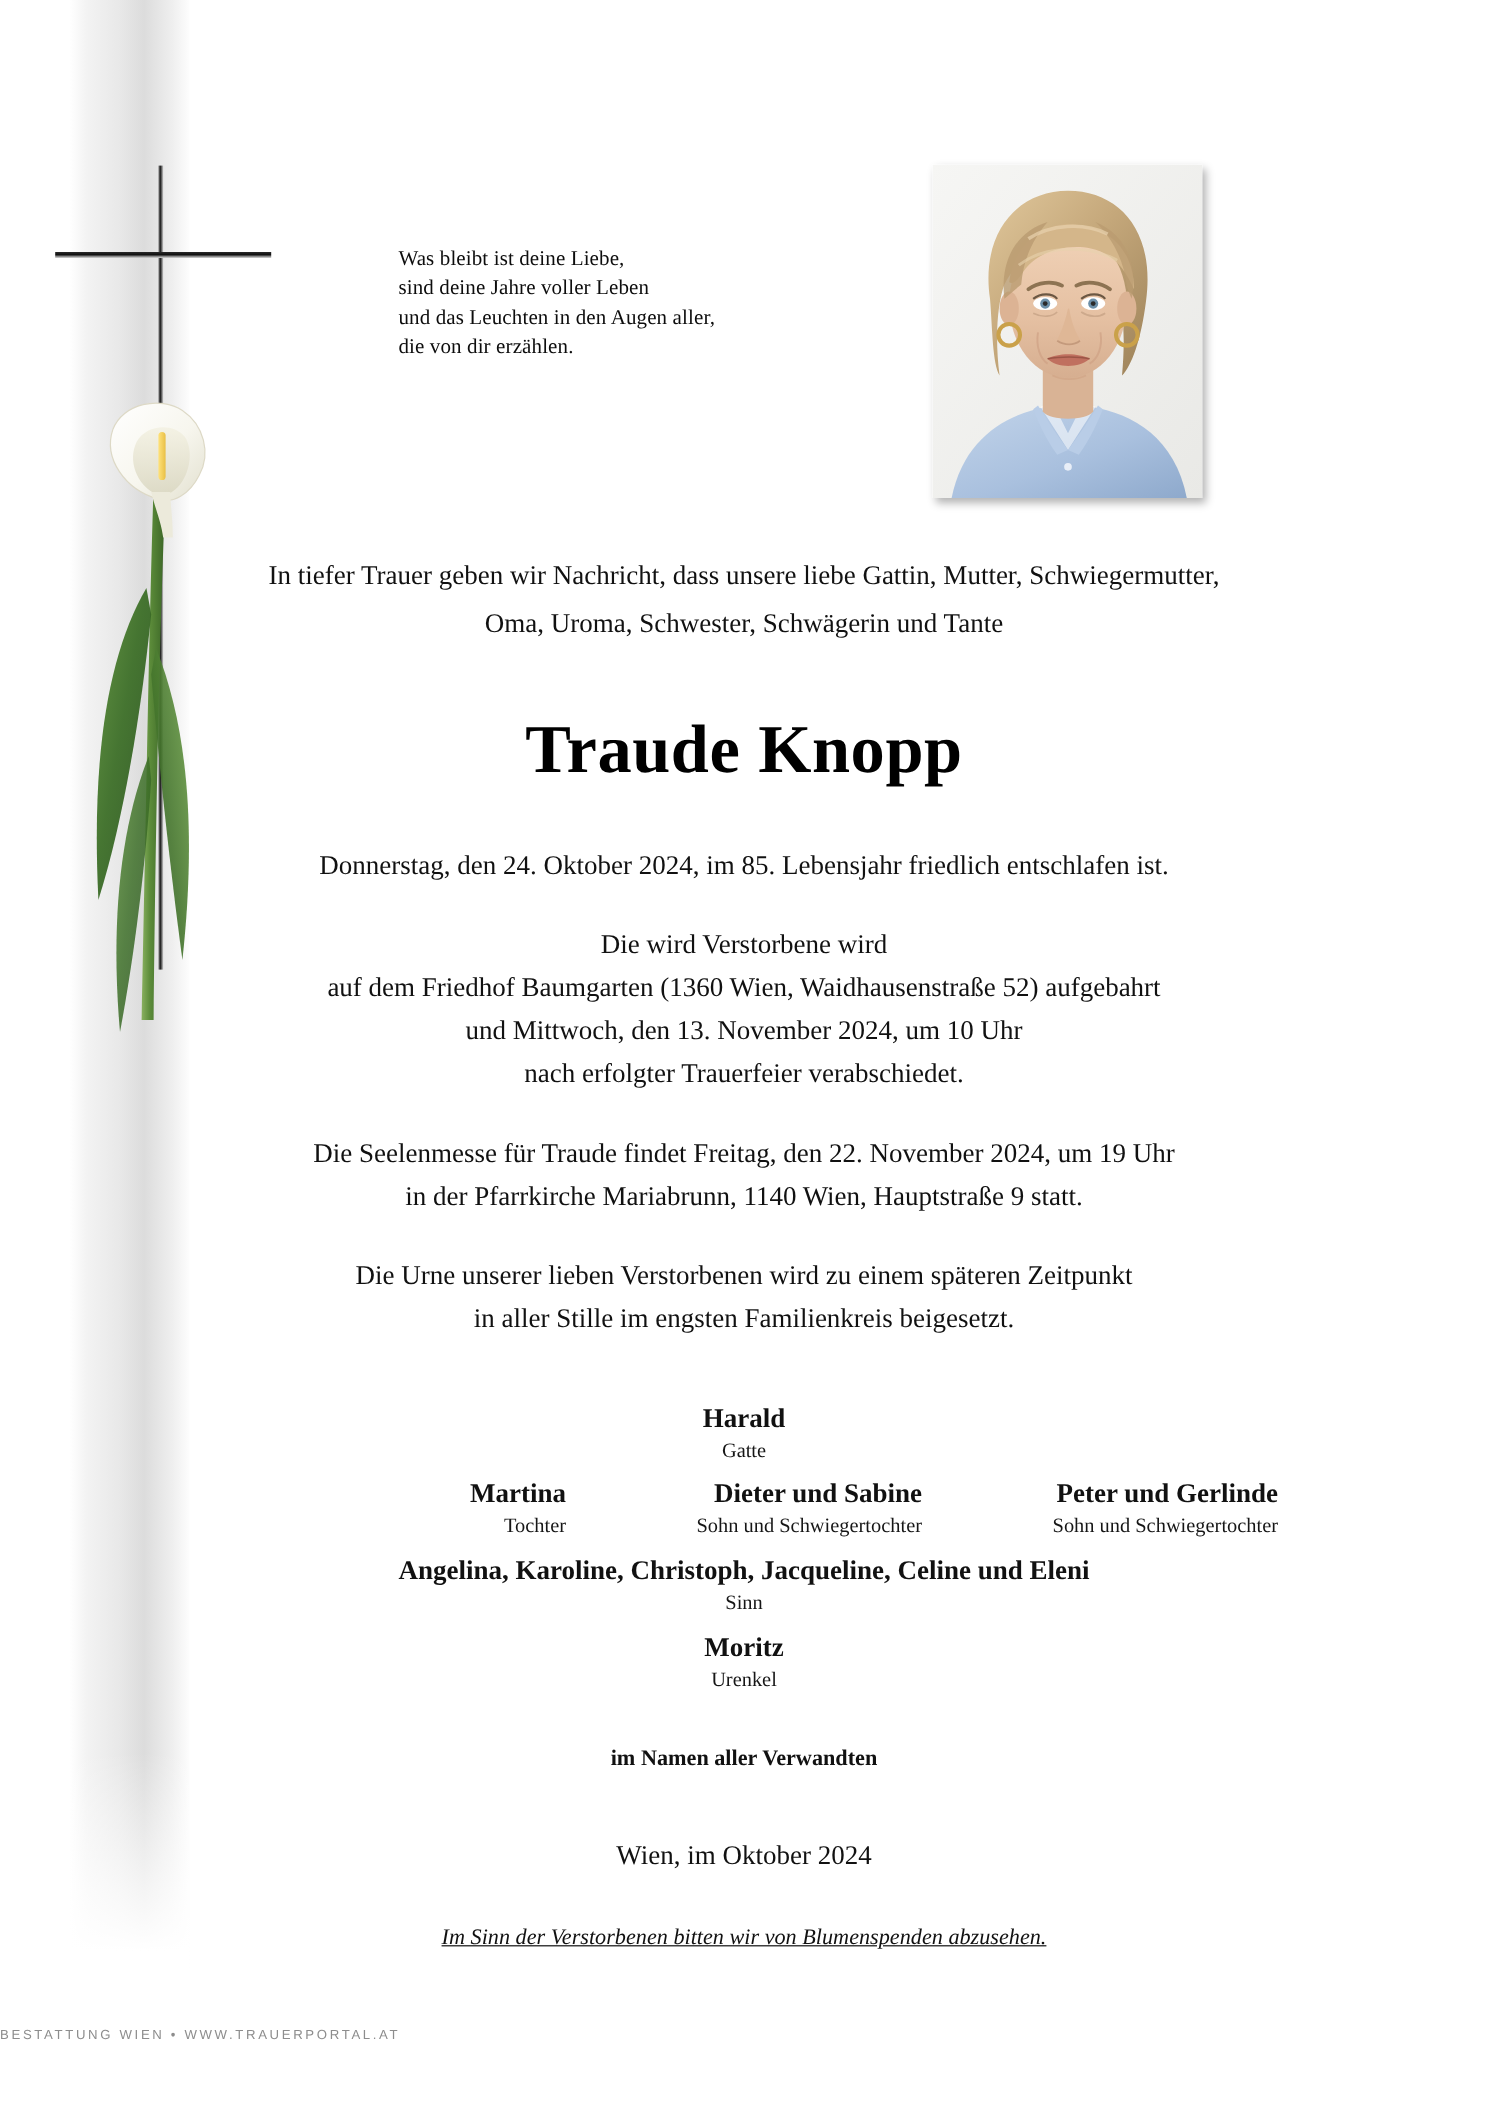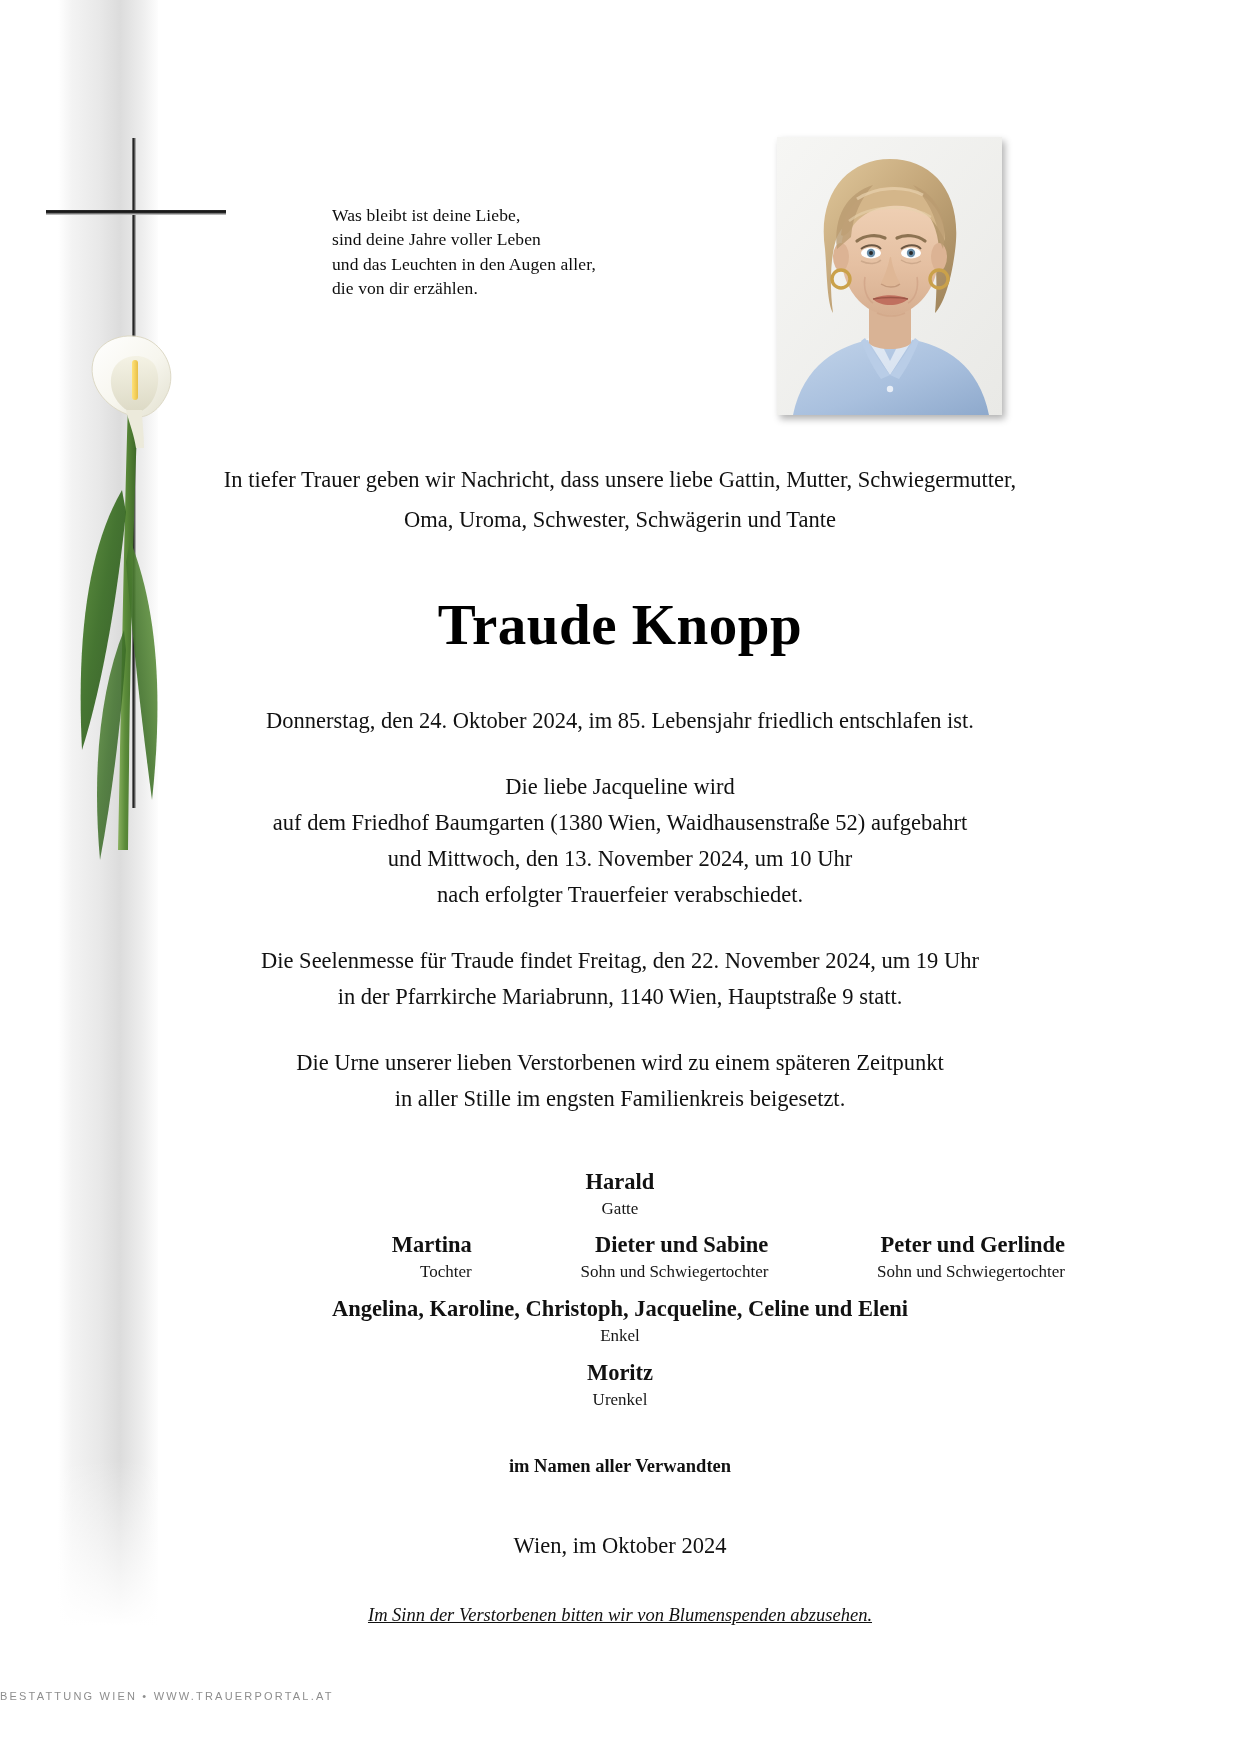--- a/index.html
+++ b/index.html
@@ -353,22 +353,22 @@
     <div class="intro">
       <div>In tiefer Trauer geben wir Nachricht, dass unsere liebe Gattin, Mutter, Schwiegermutter,</div>
       <div>Oma, Uroma, Schwester, Schwägerin und Tante</div>
     </div>
 
     <div class="name">Traude Knopp</div>
 
     <div class="death-line">Donnerstag, den 24. Oktober 2024, im 85. Lebensjahr friedlich entschlafen ist.</div>
 
     <div class="para">
-      <div>Die liebe Jacqueline wird</div>
-      <div>auf dem Friedhof Baumgarten (1380 Wien, Waidhausenstraße 52) aufgebahrt</div>
+      <div>Die wird Verstorbene wird</div>
+      <div>auf dem Friedhof Baumgarten (1360 Wien, Waidhausenstraße 52) aufgebahrt</div>
       <div>und Mittwoch, den 13. November 2024, um 10 Uhr</div>
       <div>nach erfolgter Trauerfeier verabschiedet.</div>
     </div>
 
     <div class="para">
       <div>Die Seelenmesse für Traude findet Freitag, den 22. November 2024, um 19 Uhr</div>
       <div>in der Pfarrkirche Mariabrunn, 1140 Wien, Hauptstraße 9 statt.</div>
     </div>
 
     <div class="para">
@@ -393,21 +393,21 @@
           <div class="fam-role">Sohn und Schwiegertochter</div>
         </div>
         <div>
           <div class="fam-name">Peter und Gerlinde</div>
           <div class="fam-role">Sohn und Schwiegertochter</div>
         </div>
       </div>
 
       <div class="fam-block-gap">
         <div class="fam-name">Angelina, Karoline, Christoph, Jacqueline, Celine und Eleni</div>
-        <div class="fam-role">Enkel</div>
+        <div class="fam-role">Sinn</div>
       </div>
 
       <div class="fam-block-gap">
         <div class="fam-name">Moritz</div>
         <div class="fam-role">Urenkel</div>
       </div>
 
       <div class="behalf">im Namen aller Verwandten</div>
     </div>
 

